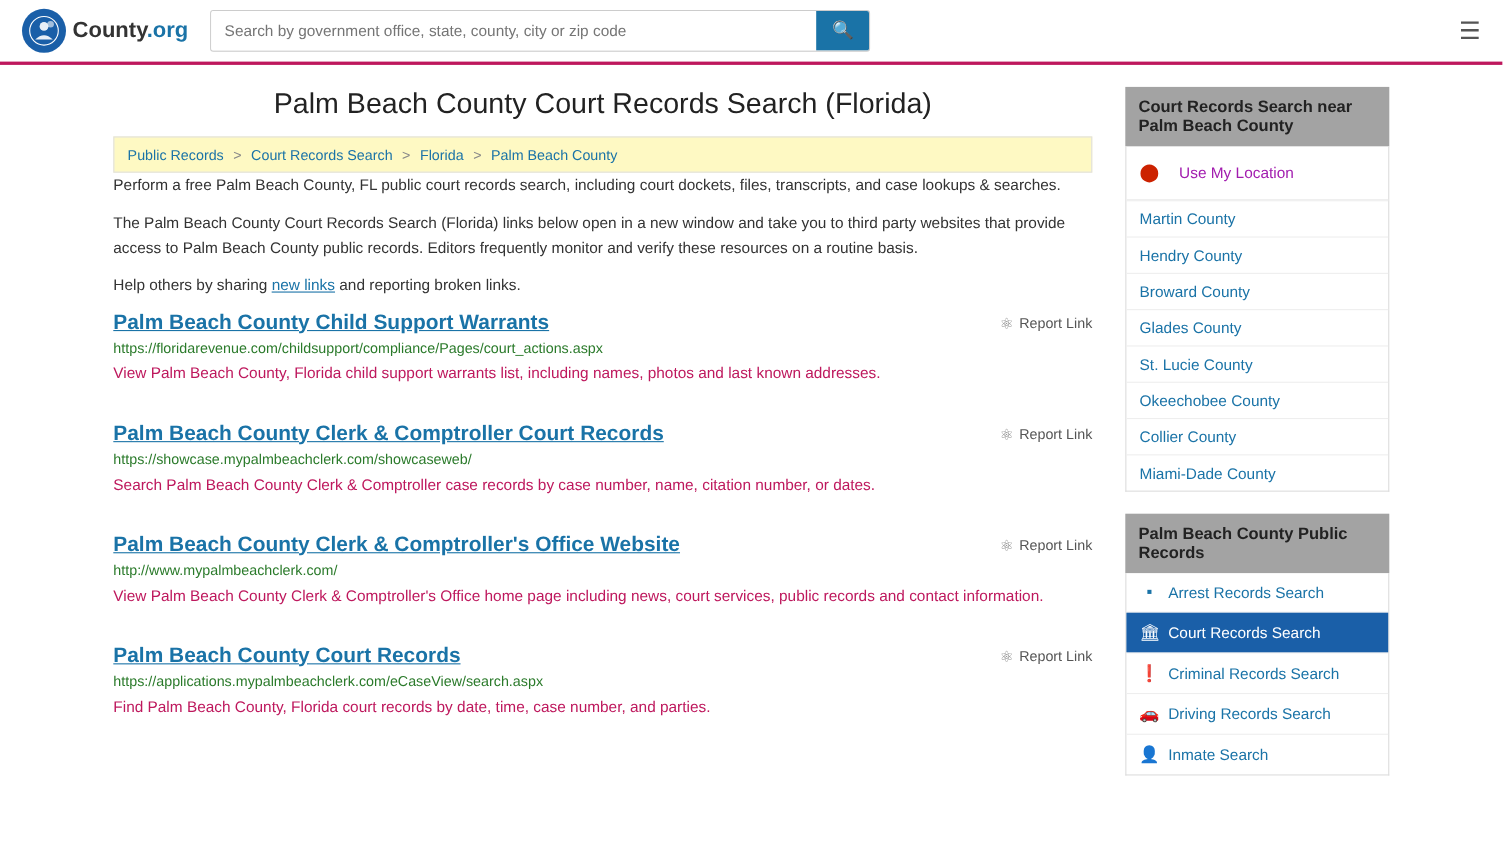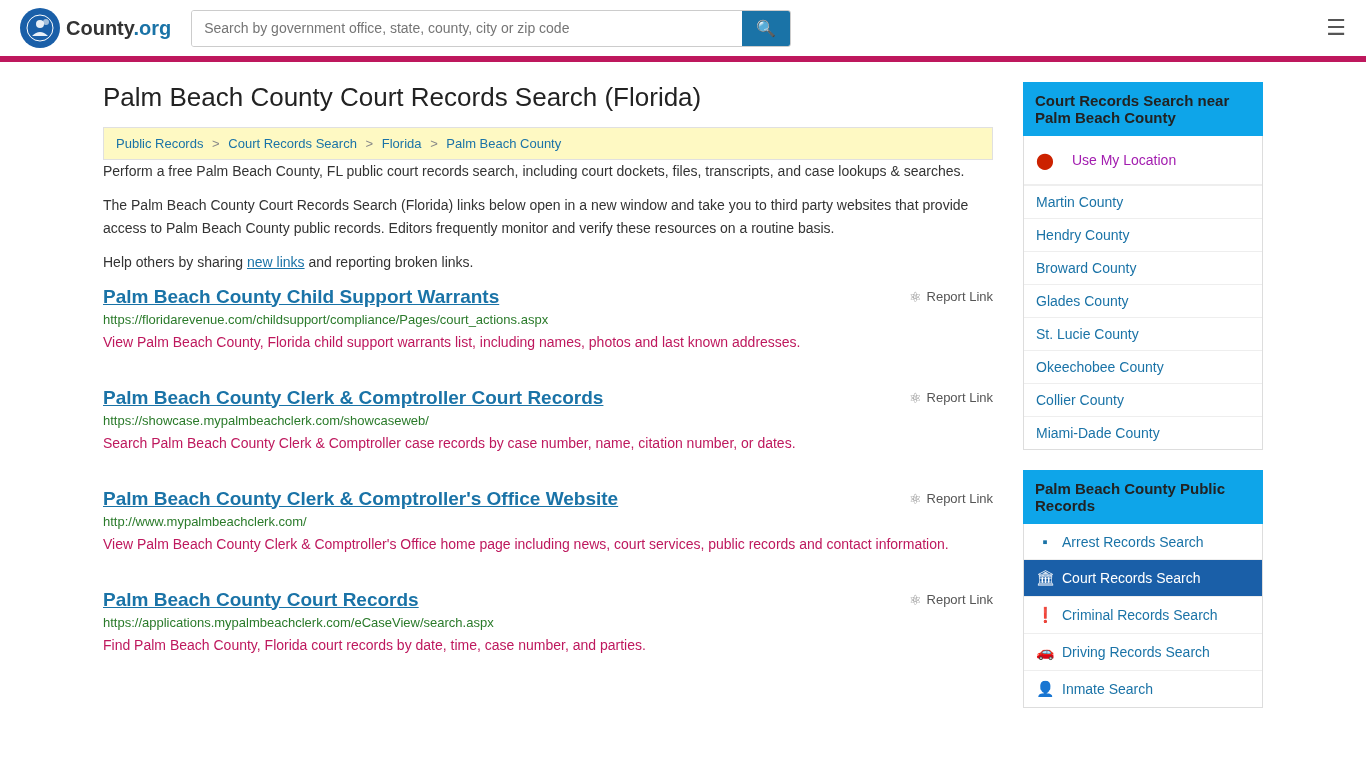--- a/index.html
+++ b/index.html
@@ -1,21 +1,21 @@
 <!DOCTYPE html>
 <html><head>
   <meta charset="utf-8">
   <style>
     * { box-sizing: border-box; margin: 0; padding: 0; }
     body { font-family: Arial, sans-serif; font-size: 14px; color: #333; background: #fff; }
 
     
     .header {
       background: #fff;
-      border-bottom: 6px solid #be185d;
+      border-bottom: 3px solid #be185d;
       padding: 8px 20px;
       display: flex;
       align-items: center;
       gap: 20px;
     }
     .logo-area {
       display: flex;
       align-items: center;
       gap: 6px;
       text-decoration: none;
@@ -82,20 +82,21 @@
     
     .main-content {
       flex: 1;
     }
 
     .page-title {
       font-size: 26px;
       font-weight: normal;
       color: #222;
       margin-bottom: 14px;
+      text-align: center;
     }
 
     .breadcrumb {
       background: #fef9c3;
       border: 1px solid #e0e0e0;
       padding: 8px 12px;
       margin-bottom: 0;
       font-size: 13px;
       color: #555;
     }
@@ -162,21 +163,21 @@
     .sidebar {
       width: 240px;
       min-width: 240px;
     }
 
     .sidebar-section {
       margin-bottom: 20px;
     }
 
     .sidebar-header {
-      background: #0ea5e9;
+      background: #a3a3a3;
       padding: 10px 12px;
       font-size: 15px;
       font-weight: bold;
       color: #222;
       margin-bottom: 0;
     }
 
     .sidebar-list {
       list-style: none;
       border: 1px solid #ddd;

